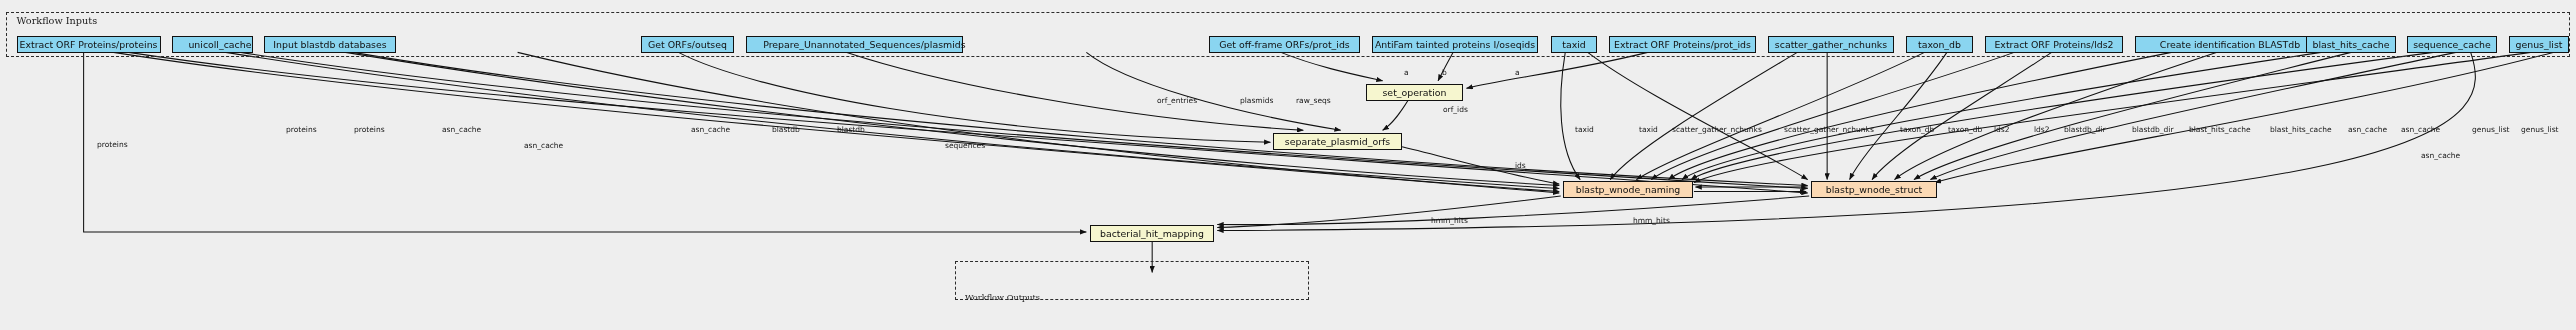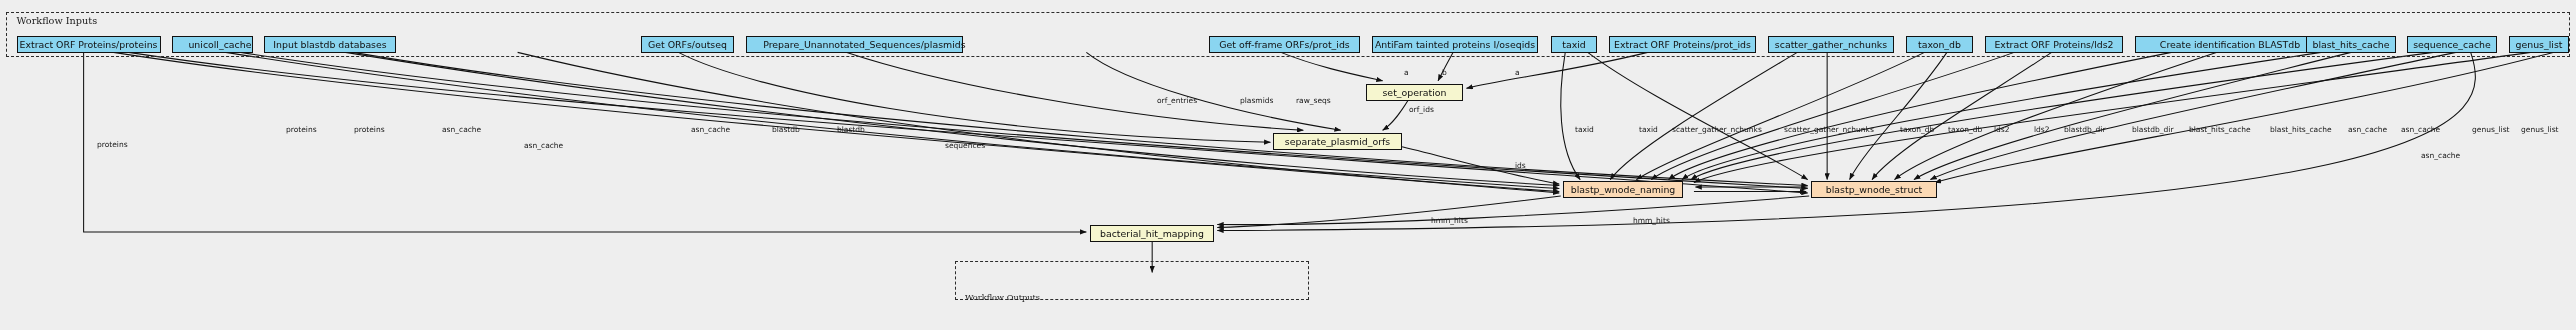--- a/index.html
+++ b/index.html
@@ -197,21 +197,21 @@
   <div class="node input" style="left:2509px;top:36px;width:60px;">
     <span>genus_list</span>
   </div>
 
   <div class="node step" style="left:1366px;top:84px;width:97px;">
     <span>set_operation</span>
   </div>
   <div class="node step" style="left:1273px;top:133px;width:129px;">
     <span>separate_plasmid_orfs</span>
   </div>
-  <div class="node tool" style="left:1563px;top:181px;width:120px;">
+  <div class="node tool" style="left:1563px;top:181px;width:130px;">
     <span>blastp_wnode_naming</span>
   </div>
   <div class="node tool" style="left:1811px;top:181px;width:126px;">
     <span>blastp_wnode_struct</span>
   </div>
   <div class="node step" style="left:1090px;top:225px;width:124px;">
     <span>bacterial_hit_mapping</span>
   </div>
 
 
@@ -223,21 +223,21 @@
   <div class="edge-label" style="left:691px;top:126px;">asn_cache</div>
   <div class="edge-label" style="left:772px;top:126px;">blastdb</div>
   <div class="edge-label" style="left:837px;top:126px;">blastdb</div>
   <div class="edge-label" style="left:945px;top:142px;">sequences</div>
   <div class="edge-label" style="left:1145px;top:97px;padding-left:12px;">orf_entries</div>
   <div class="edge-label" style="left:1240px;top:97px;">plasmids</div>
   <div class="edge-label" style="left:1296px;top:97px;">raw_seqs</div>
   <div class="edge-label" style="left:1404px;top:69px;">a</div>
   <div class="edge-label" style="left:1442px;top:69px;">b</div>
   <div class="edge-label" style="left:1515px;top:69px;">a</div>
-  <div class="edge-label" style="left:1409px;top:106px;">orf_ids</div>
+  <div class="edge-label" style="left:1443px;top:106px;">orf_ids</div>
   <div class="edge-label" style="left:1575px;top:126px;">taxid</div>
   <div class="edge-label" style="left:1639px;top:126px;">taxid</div>
   <div class="edge-label" style="left:1672px;top:126px;">scatter_gather_nchunks</div>
   <div class="edge-label" style="left:1784px;top:126px;">scatter_gather_nchunks</div>
   <div class="edge-label" style="left:1900px;top:126px;">taxon_db</div>
   <div class="edge-label" style="left:1948px;top:126px;">taxon_db</div>
   <div class="edge-label" style="left:1994px;top:126px;">lds2</div>
   <div class="edge-label" style="left:2034px;top:126px;">lds2</div>
   <div class="edge-label" style="left:2064px;top:126px;">blastdb_dir</div>
   <div class="edge-label" style="left:2132px;top:126px;">blastdb_dir</div>

